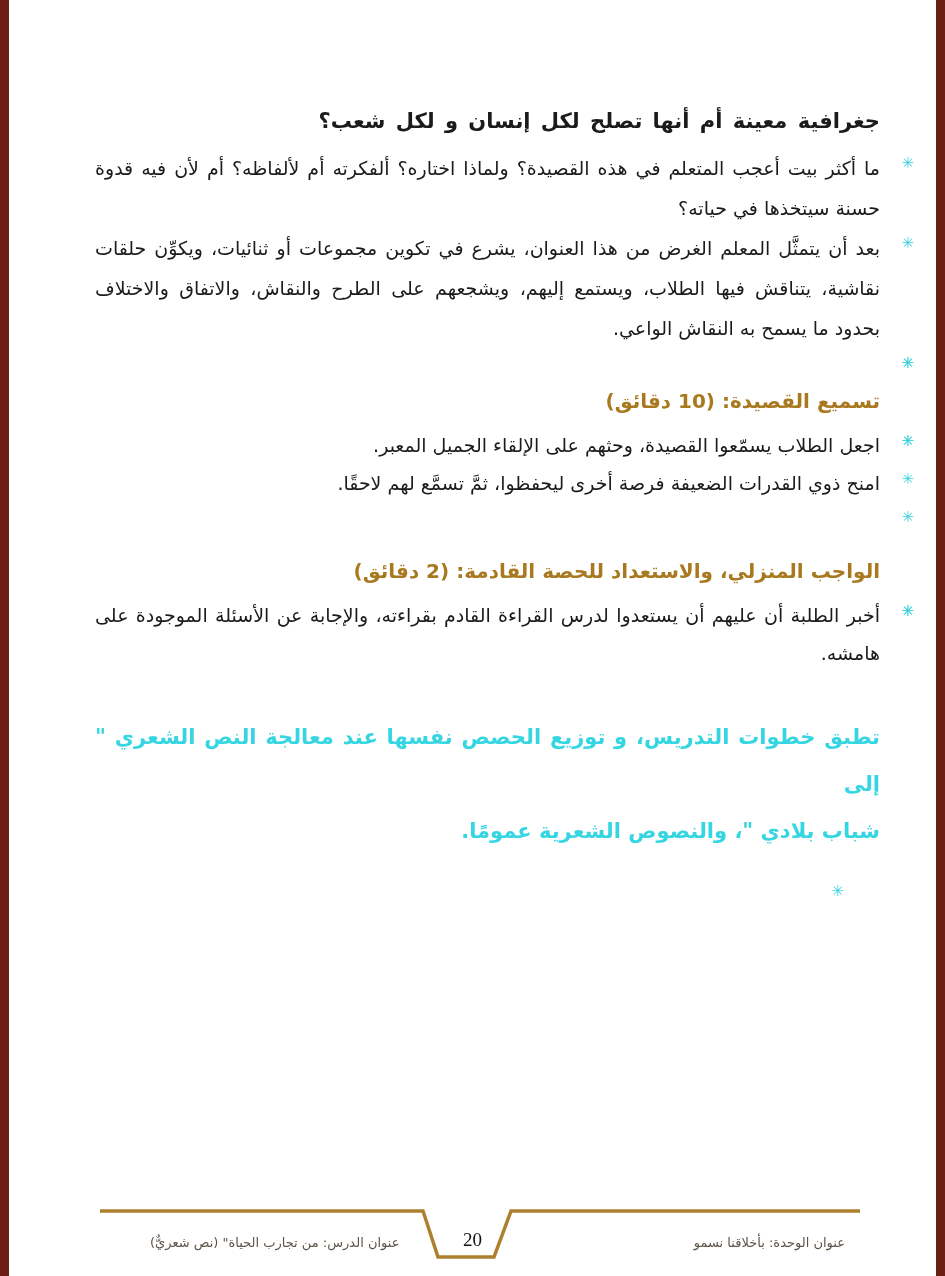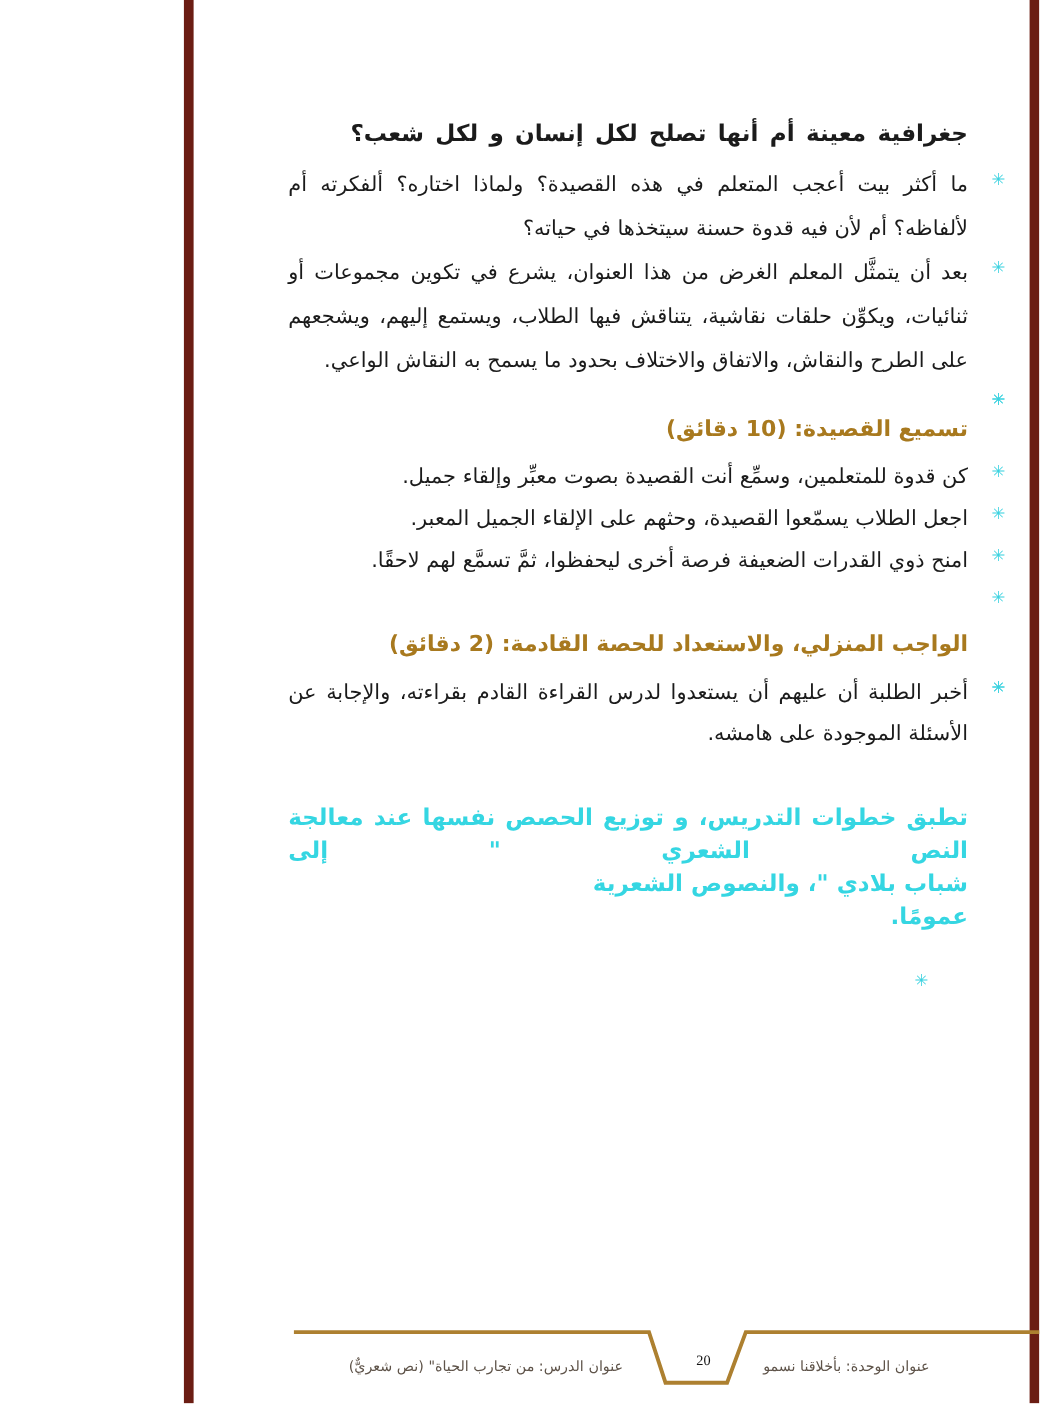--- a/index.html
+++ b/index.html
@@ -1,17 +1,17 @@
 <!DOCTYPE html>
 <html lang="ar" dir="rtl"><head>
 <meta charset="utf-8">
 <style>
   html,body { margin:0; padding:0; background:#ffffff; }
   .page {
-    position:relative; width:778px; height:1276px; background:#ffffff;
+    position:relative; width:945px; height:1276px; background:#ffffff;
     font-family:"DejaVu Sans", sans-serif; direction:rtl; overflow:hidden;
     color:#1b1b1b;
   }
   .edge-bar { position:absolute; top:0; width:9px; height:1276px; background:#6b1d13; }
   .edge-left  { left:0; }
   .edge-right { right:0; }
 
   .content { position:absolute; top:104px; right:65px; left:95px; }
 
   .black-heading {
@@ -25,50 +25,50 @@
     text-align:justify; margin:0;
   }
   .sec23 .bullet { line-height:38px; }
   .bullet .mark {
     position:absolute; right:-34px; top:8px;
     color:#3bd2e0; font-size:15px; line-height:15px;
   }
 
   .gold-heading {
     font-size:20px; font-weight:bold; color:#a8791e;
-    text-align:right; line-height:30px; margin:4px 0 10px 0;
+    text-align:right; line-height:30px; margin:16px 0 10px 0;
   }
   .gap-s2 { height:22px; }
   .gap-s3 { height:38px; }
 
   .lone-mark {
     position:absolute; top:884px; right:101px;
     color:#3bd2e0; font-size:15px; line-height:15px;
   }
 
   .note {
     margin-top:42px; color:#35d6e2; font-weight:bold;
-    font-size:21px; line-height:30px;
+    font-size:21px; line-height:47px;
   }
   .note-line1 { display:block; text-align:justify; text-align-last:justify; }
   .note-line2-wrap { display:block; padding-left:0; }
   .note-line2-wrap { margin-left:255px; text-align:right; }
 
   
   .footer-rule { position:absolute; left:100px; top:1208px; width:760px; height:56px; }
   .footer-text {
     position:absolute; top:1234px; font-size:13px; color:#5e5349;
     line-height:18px; white-space:nowrap;
   }
   .footer-unit   { right:100px;margin-left:16px; }
   .footer-lesson { left:150px; direction:rtl; }
   .page-number {
     position:absolute; top:1229px; left:0; width:945px; text-align:center;
     font-family:"Liberation Serif","DejaVu Serif",serif;
-    font-size:13px; color:#111111;
+    font-size:19px; color:#111111;
   }
 </style>
 </head>
 <body>
 
 <div class="page">
 
   <div class="edge-bar edge-left"></div>
   <div class="edge-bar edge-right"></div>
 
@@ -92,21 +92,20 @@
         <span class="mark">✳</span>
       </div>
     </div>
 
     <div class="gap-s2"></div>
 
     <div class="gold-heading">تسميع القصيدة: (10 دقائق)</div>
     <div class="bullet-list sec23">
       <div class="bullet">
         <span class="mark">✳</span>
-        <span>كن قدوة للمتعلمين، وسمِّع أنت القصيدة بصوت معبِّر وإلقاء جميل.</span>
       </div>
       <div class="bullet">
         <span class="mark">✳</span>
         <span>اجعل الطلاب يسمّعوا القصيدة، وحثهم على الإلقاء الجميل المعبر.</span>
       </div>
       <div class="bullet">
         <span class="mark">✳</span>
         <span>امنح ذوي القدرات الضعيفة فرصة أخرى ليحفظوا، ثمَّ تسمَّع لهم لاحقًا.</span>
       </div>
       <div class="bullet">

